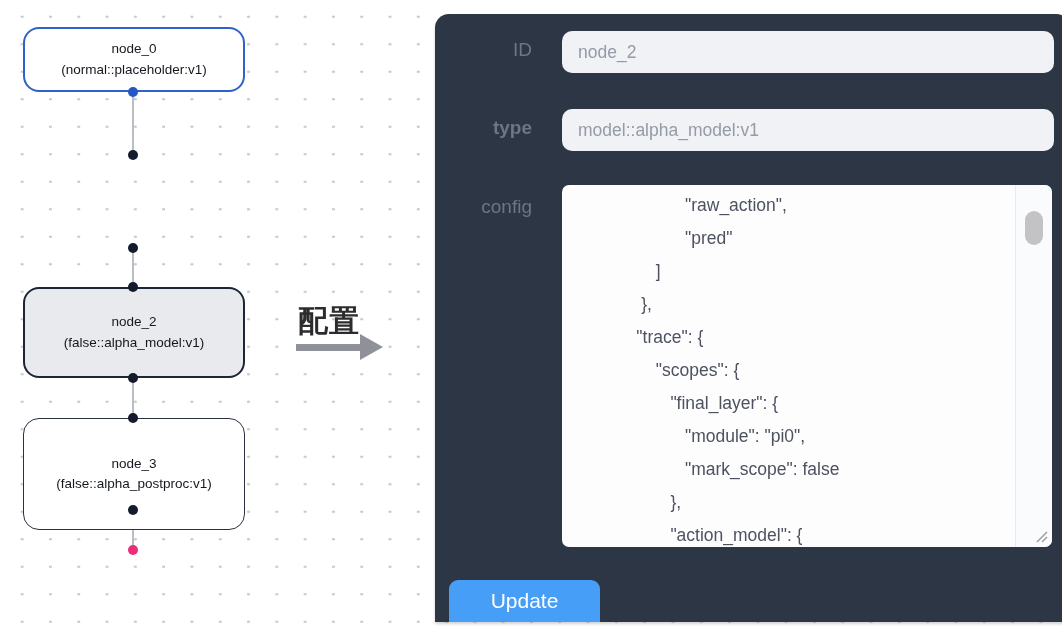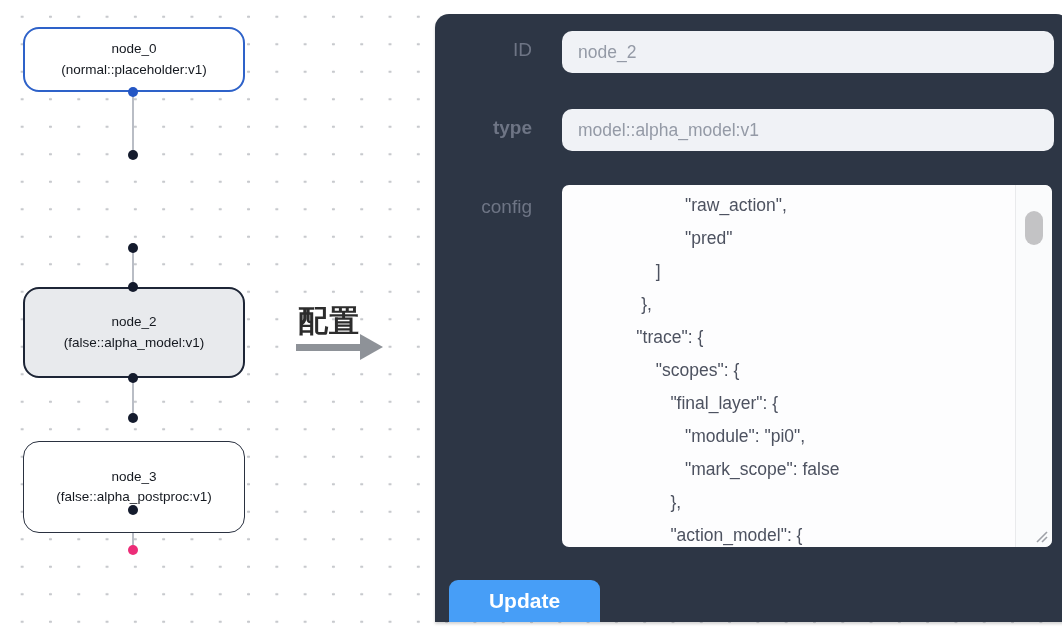--- a/index.html
+++ b/index.html
@@ -28,21 +28,21 @@
     background:#ffffff;border:1.8px solid var(--node-border);border-radius:16px;
     display:flex;align-items:center;justify-content:center;
   }
   .node-label{
     width:158px;text-align:center;font-size:13.5px;line-height:20.5px;
     color:#14181f;word-break:break-all;
   }
   .node0{top:27px;height:65px;border:2px solid var(--accent-blue);}
   .node1{top:155px;height:93px;}
   .node2{top:287px;height:91px;background:var(--selected-fill);border:2.5px solid #1d2536;}
-  .node3{top:418px;height:92px;margin-top:23px;}
+  .node3{top:418px;height:112px;}
   .node4{top:550px;height:71px;border:2px solid var(--accent-pink);}
   .edge{
     position:absolute;left:132px;width:2px;background:var(--edge);
   }
   .edge1{top:92px;height:64px;}
   .edge2{top:248px;height:40px;}
   .edge3{top:378px;height:41px;}
   .edge4{top:510px;height:41px;}
   .port{
     position:absolute;width:10px;height:10px;border-radius:50%;
@@ -100,21 +100,21 @@
     background:#fafbfc;border-left:1px solid #e9eaec;border-radius:0 7px 7px 0;
   }
   .scroll-thumb{
     position:absolute;left:9px;top:26px;width:18px;height:34px;
     background:#c3c3c5;border-radius:9px;
   }
   .resize-handle{position:absolute;right:3px;bottom:3px;width:15px;height:15px;}
   .update-btn{
     position:absolute;left:14px;top:566px;width:151px;height:56px;
     background:var(--button-blue);border:none;border-radius:9px;
-    color:#ffffff;font-size:21px;font-weight:700;
+    color:#ffffff;font-size:21px;font-weight:400;
     font-family:"Liberation Sans","DejaVu Sans",sans-serif;
     display:flex;align-items:flex-start;justify-content:center;
     padding-top:9px;cursor:pointer;
   }
 </style>
 </head>
 <body>
 
 <div class="canvas">
 

